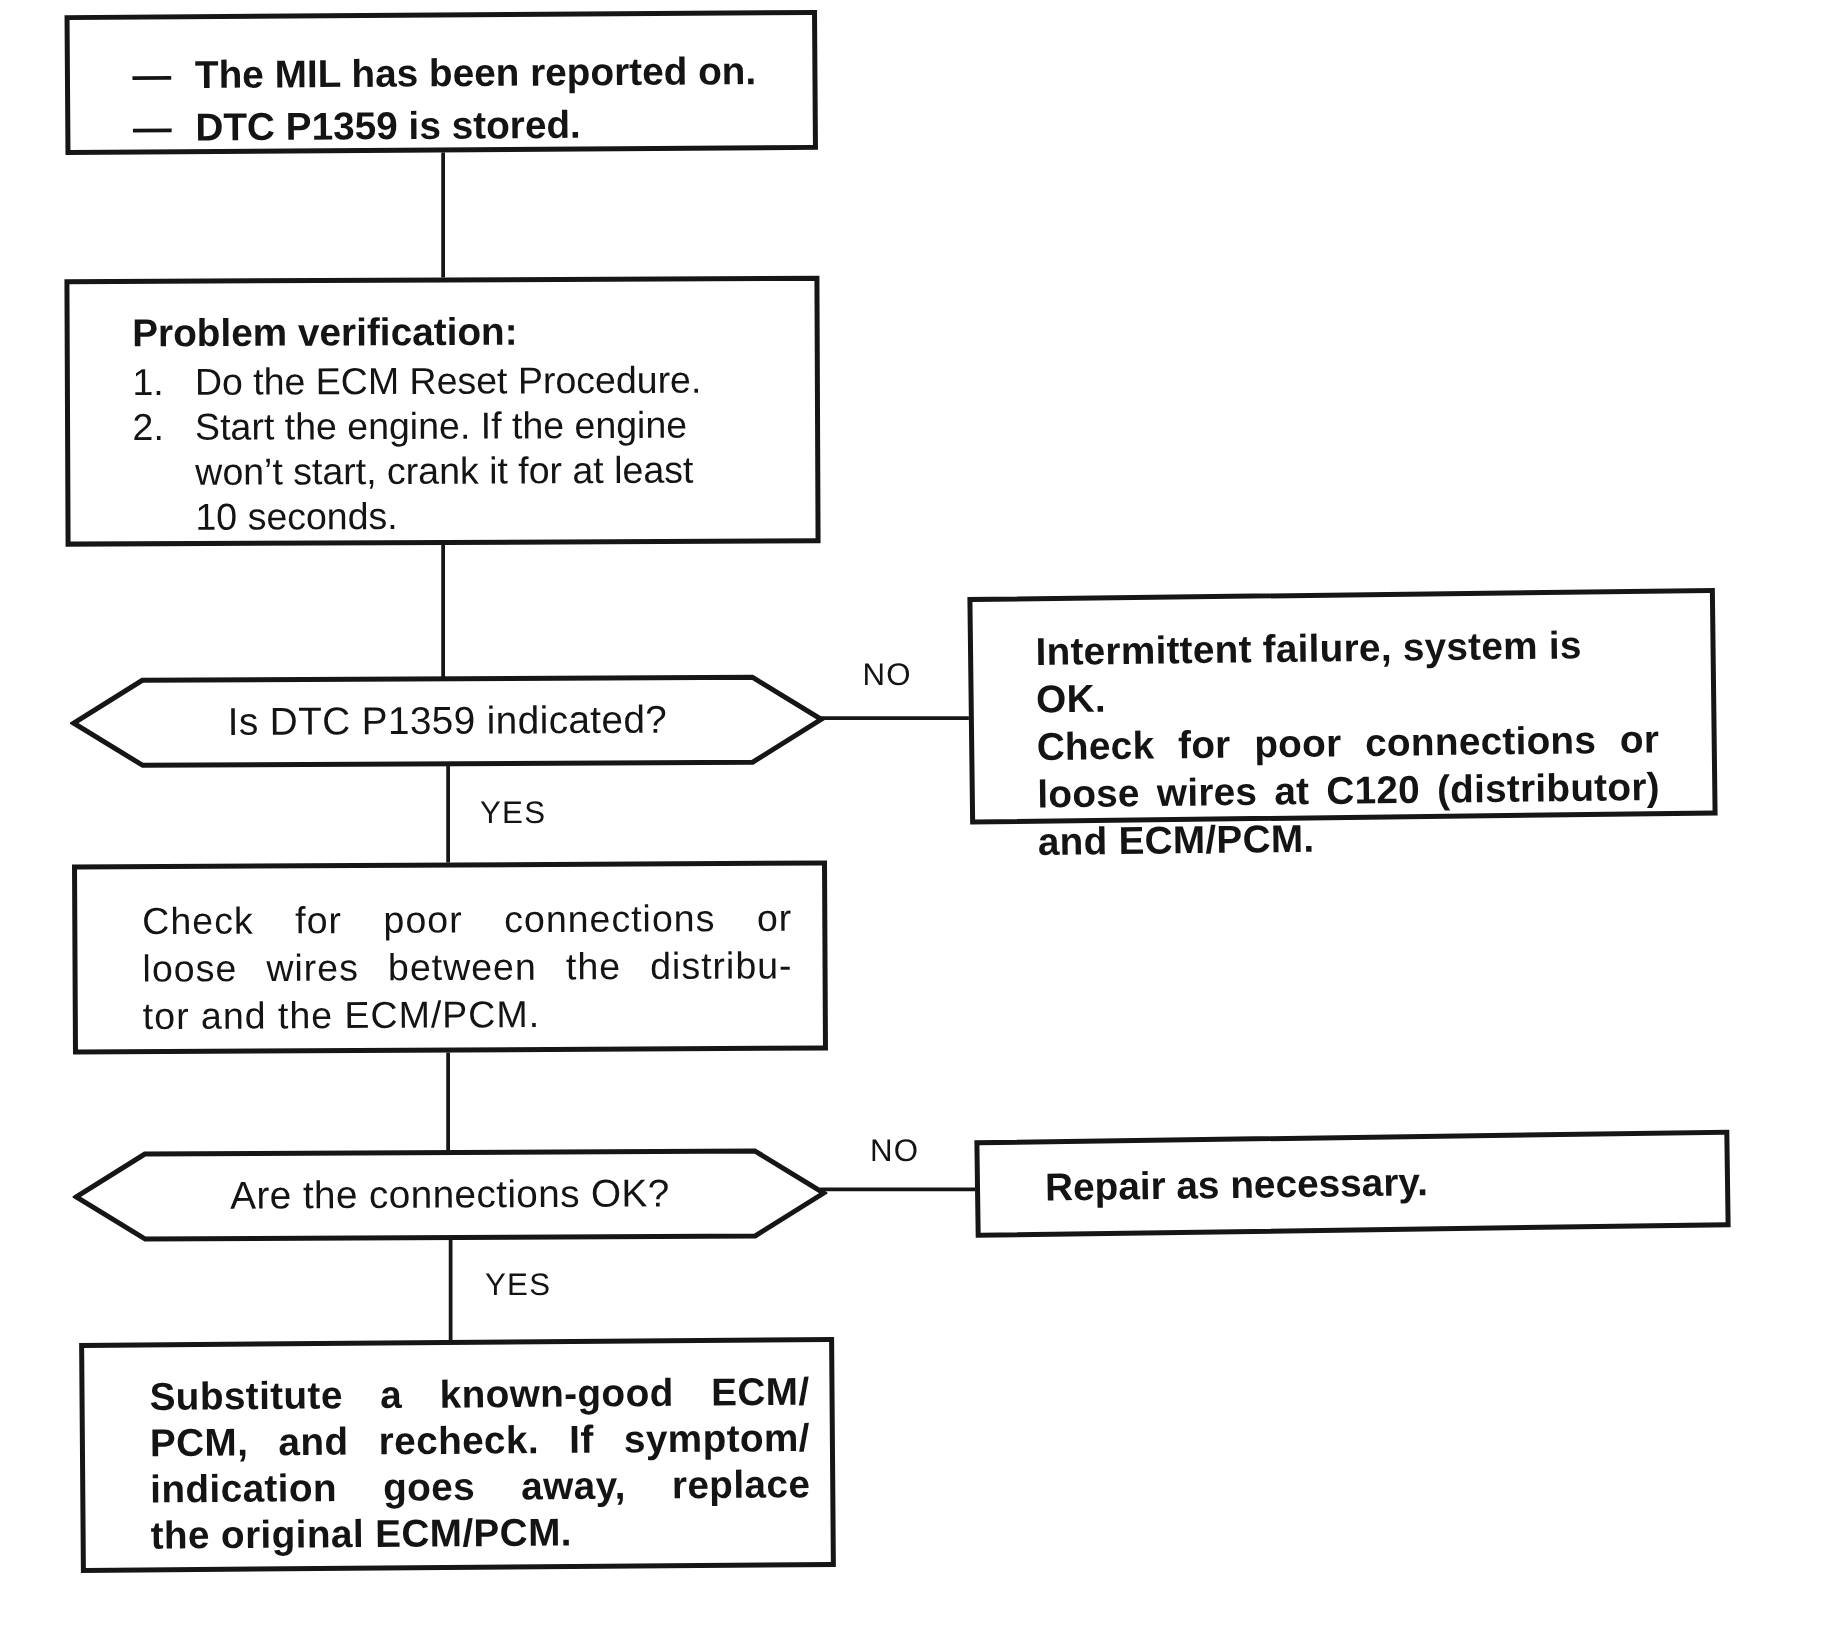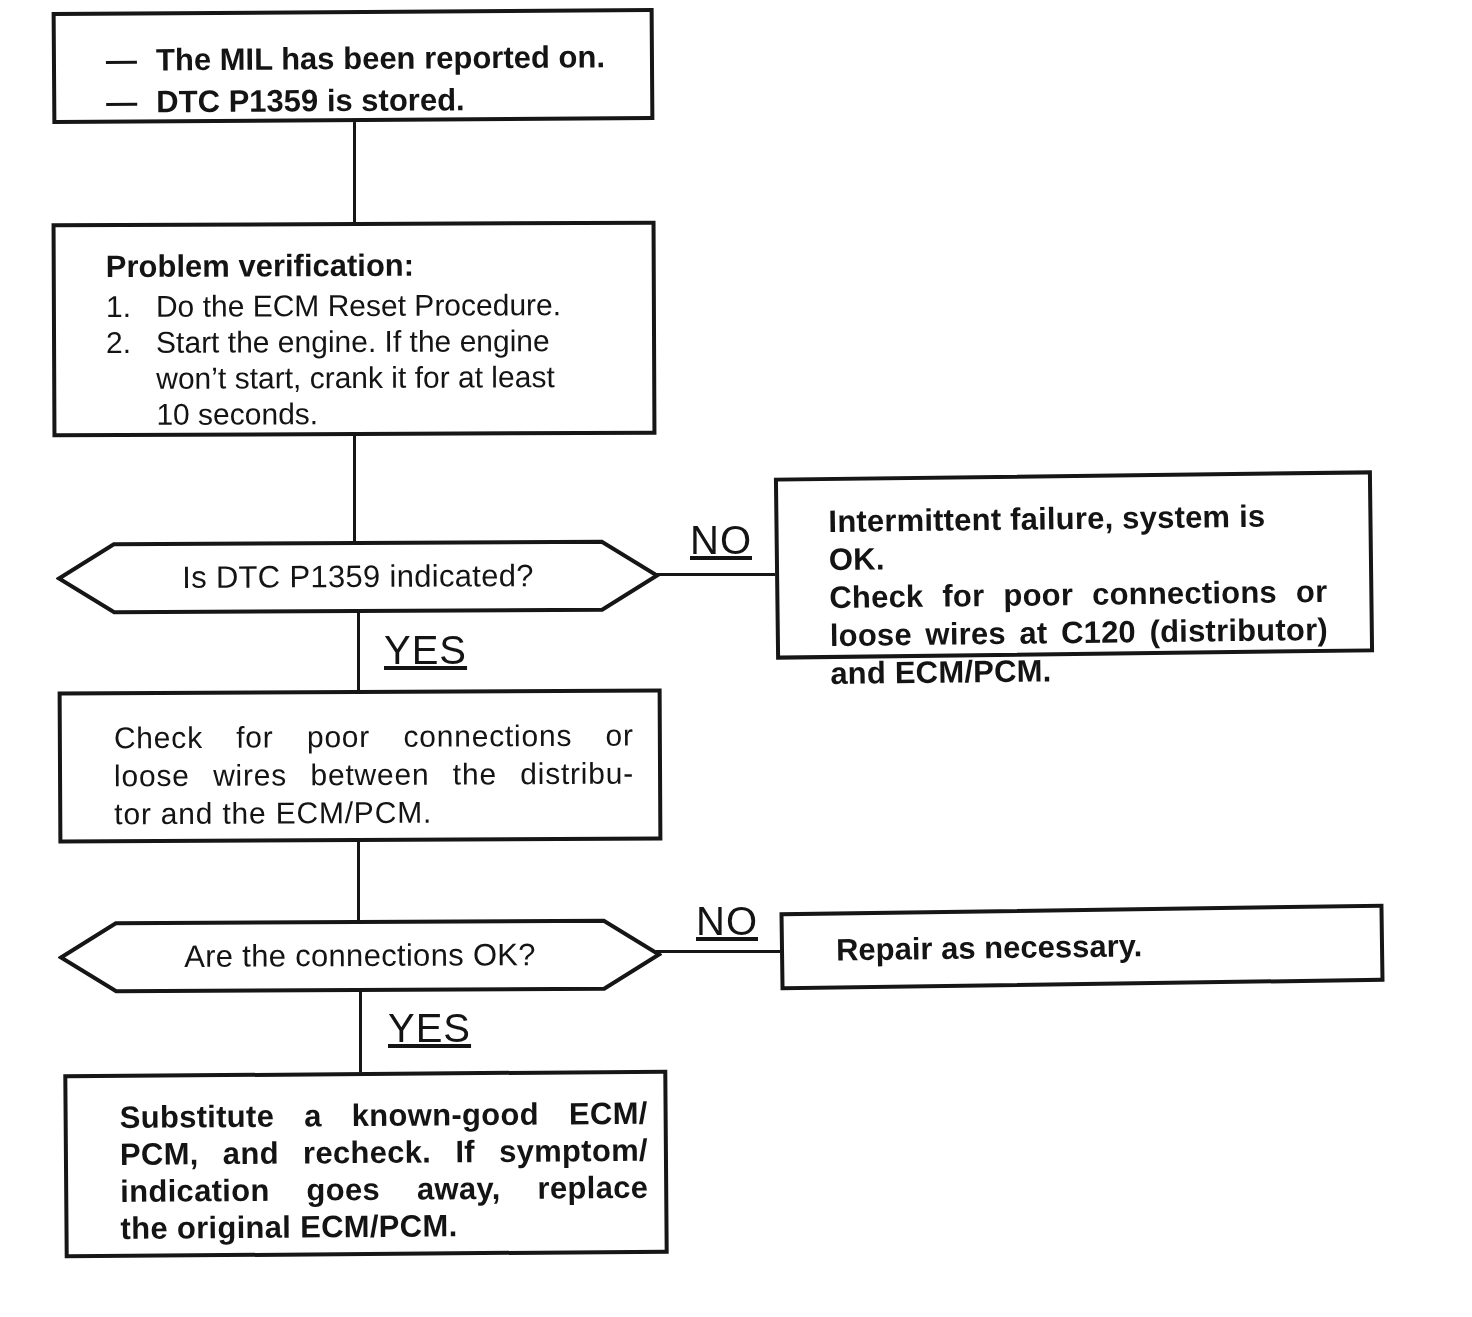--- a/index.html
+++ b/index.html
@@ -29,21 +29,21 @@
   .vitem .num{width:50px;flex:0 0 auto;}
   
   .hexnode{position:absolute;}
   .hexnode svg{position:absolute;left:0;top:0;}
   .hextext{
     position:absolute;left:0;top:0;right:0;bottom:0;
     display:flex;align-items:center;justify-content:center;
     font-size:31px;letter-spacing:0.3px;
   }
   
-  .branch-label{position:absolute;font-size:40px;line-height:36px;letter-spacing:1px;text-decoration:underline;}
+  .branch-label{position:absolute;font-size:25px;line-height:36px;letter-spacing:1px;}
   
   .intermit .txt{font-size:31px;line-height:38px;letter-spacing:0.2px;}
   .checkbox-node .txt{font-size:30px;line-height:38px;letter-spacing:0.8px;}
   .subst .txt{font-size:31px;line-height:37px;letter-spacing:0.3px;}
   .repair-inner{display:flex;align-items:center;height:100%;font-weight:700;font-size:31px;}
 </style>
 </head>
 <body>
 
 <div class="canvas">

